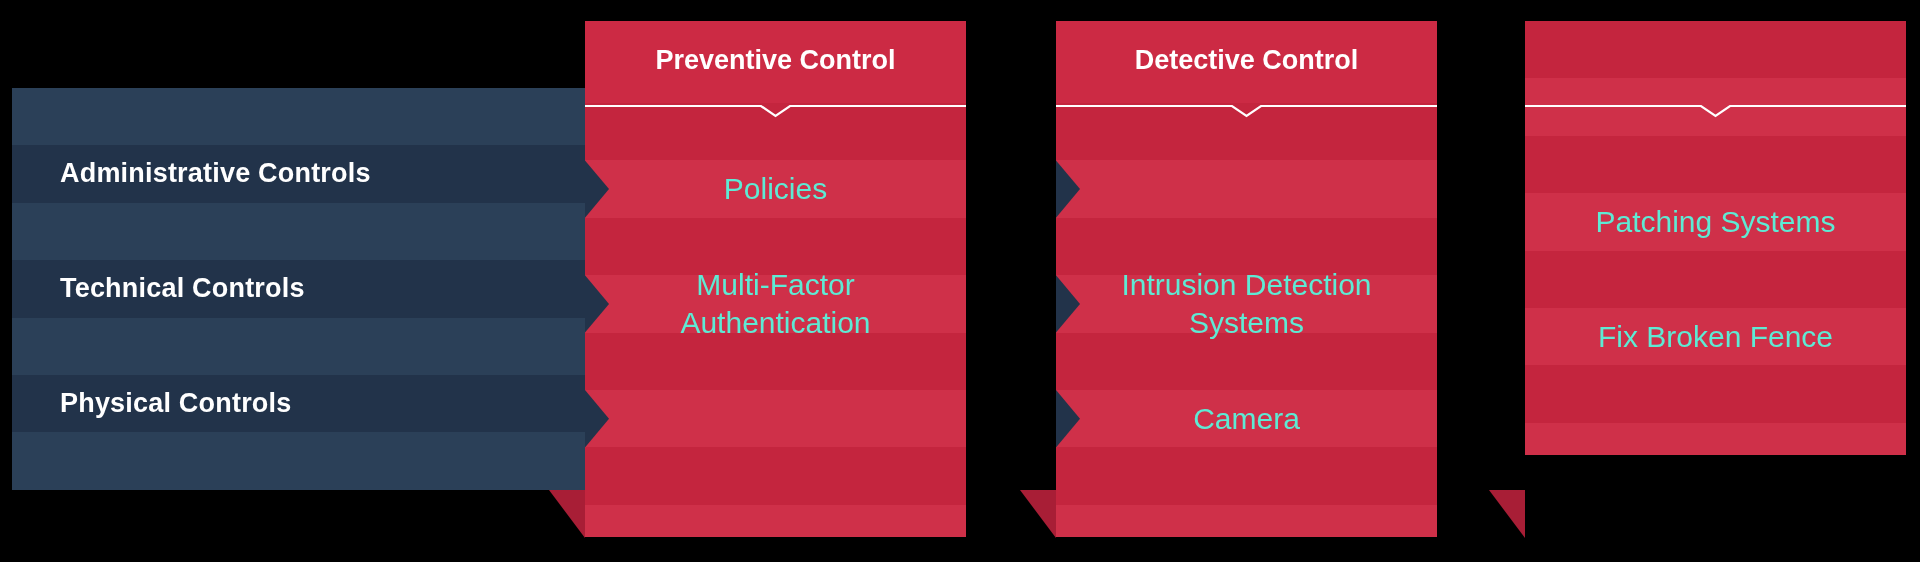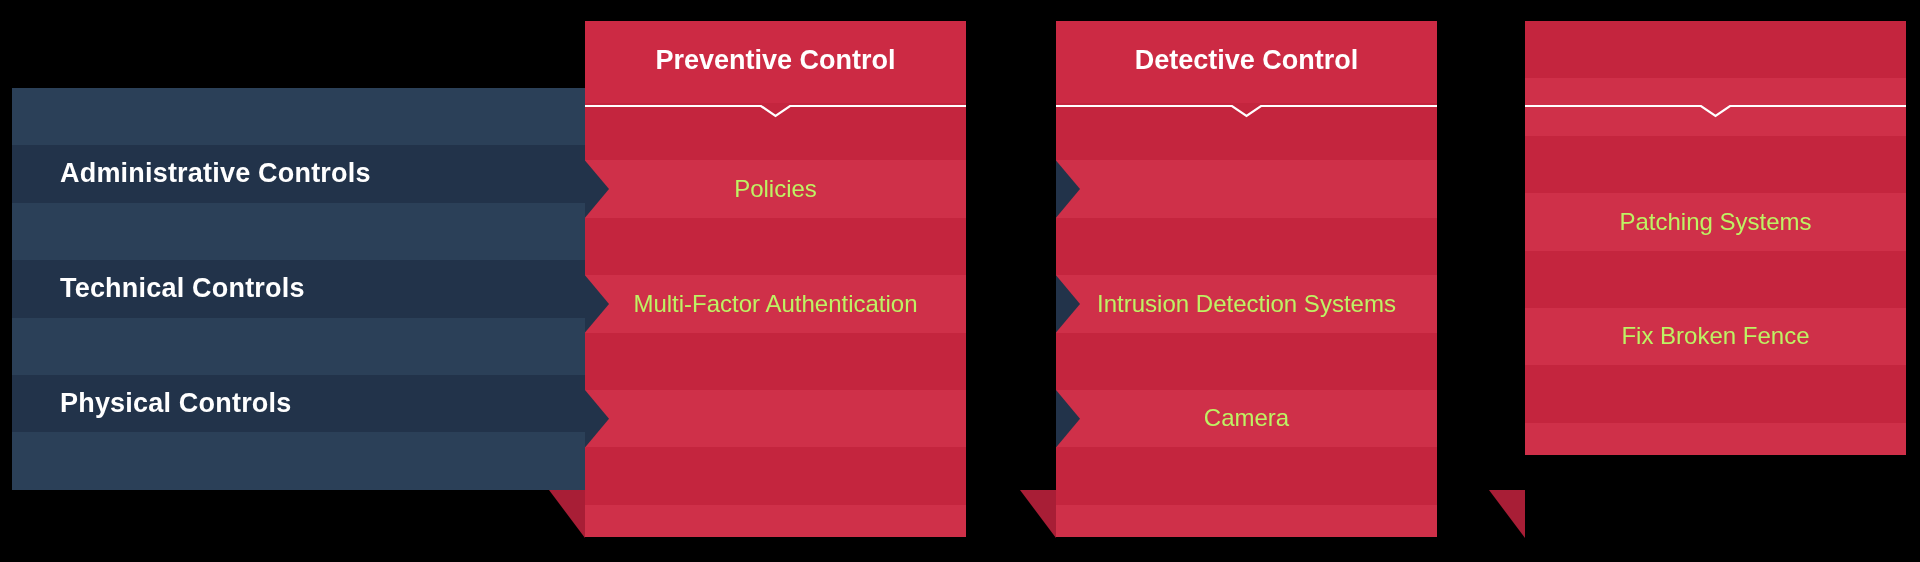--- a/index.html
+++ b/index.html
@@ -114,22 +114,22 @@
 
   .cell {
     position: absolute;
     left: 0;
     width: 381px;
     height: 57.4px;
     display: flex;
     align-items: center;
     justify-content: center;
     text-align: center;
-    color: #bef264;
-    font-size: 24px;
+    color: #5eead4;
+    font-size: 30px;
     line-height: 1.28;
     z-index: 6;
     box-sizing: border-box;
     padding: 0 14px;
   }
 
   
   .notch {
     position: absolute;
     left: 0;

